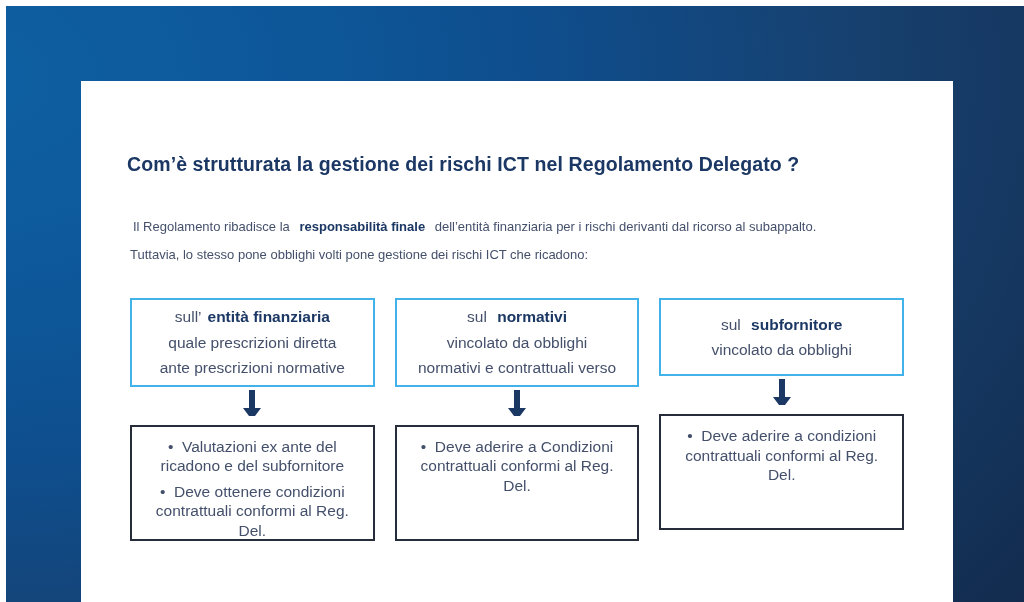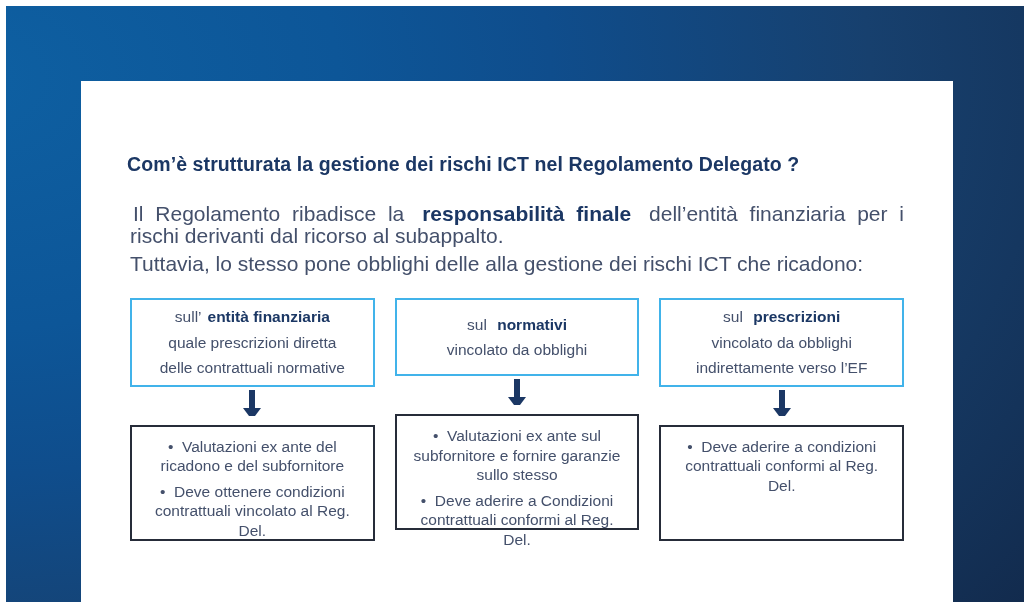--- a/index.html
+++ b/index.html
@@ -36,23 +36,23 @@
     font-size: 19.5px;
     font-weight: bold;
     letter-spacing: 0.1px;
     white-space: nowrap;
     color: var(--navy, #1b3764);
   }
 
   .intro {
     position: absolute;
     left: 43px;
-    top: 116px;
+    top: 129px;
     width: 786px;
-    font-size: 21px;
+    font-size: 13px;
     line-height: 22px;
     color: var(--body-text, #44506b);
   }
   .intro .justified { text-align: justify; }
   .intro strong { color: var(--navy, #1b3764); }
 
   .grid {
     position: absolute;
     left: 43px;
     top: 211px;
@@ -116,61 +116,60 @@
 </head>
 <body>
 
 <div class="stage">
   <div class="slide">
 
     <h1 class="title">Com’è strutturata la gestione dei rischi ICT nel Regolamento Delegato ?</h1>
 
     <div class="intro">
       <p class="justified"><span>Il Regolamento ribadisce la </span><strong>responsabilità finale</strong><span> dell’entità finanziaria per i rischi derivanti dal ricorso al subappalto.</span></p>
-      <p>Tuttavia, lo stesso pone obblighi delle alla gestione dei rischi ICT che ricadono:</p>
+      <p>Tuttavia, lo stesso pone obblighi volti pone gestione dei rischi ICT che ricadono:</p>
     </div>
 
     <div class="grid">
 
       <div class="col">
         <div class="topbox">
           <div><span>sull’</span><strong>entità finanziaria</strong></div>
           <div>quale prescrizioni diretta</div>
-          <div>delle contrattuali normative</div>
+          <div>ante prescrizioni normative</div>
         </div>
         <div class="arrow">
           <span class="shaft"></span>
           <span class="head"></span>
         </div>
         <div class="botbox">
           <div class="bullet">Valutazioni ex ante del ricadono e del subfornitore</div>
-          <div class="bullet">Deve ottenere condizioni contrattuali vincolato al Reg. Del.</div>
+          <div class="bullet">Deve ottenere condizioni contrattuali conformi al Reg. Del.</div>
         </div>
       </div>
 
       <div class="col">
         <div class="topbox">
           <div><span>sul </span><strong>normativi</strong></div>
           <div>vincolato da obblighi</div>
+          <div>normativi e contrattuali verso</div>
         </div>
         <div class="arrow">
           <span class="shaft"></span>
           <span class="head"></span>
         </div>
         <div class="botbox">
-          <div class="bullet">Valutazioni ex ante sul subfornitore e fornire garanzie sullo stesso</div>
           <div class="bullet">Deve aderire a Condizioni contrattuali conformi al Reg. Del.</div>
         </div>
       </div>
 
       <div class="col">
         <div class="topbox">
-          <div><span>sul </span><strong>prescrizioni</strong></div>
+          <div><span>sul </span><strong>subfornitore</strong></div>
           <div>vincolato da obblighi</div>
-          <div>indirettamente verso l’EF</div>
         </div>
         <div class="arrow">
           <span class="shaft"></span>
           <span class="head"></span>
         </div>
         <div class="botbox">
           <div class="bullet">Deve aderire a condizioni contrattuali conformi al Reg. Del.</div>
         </div>
       </div>
 

